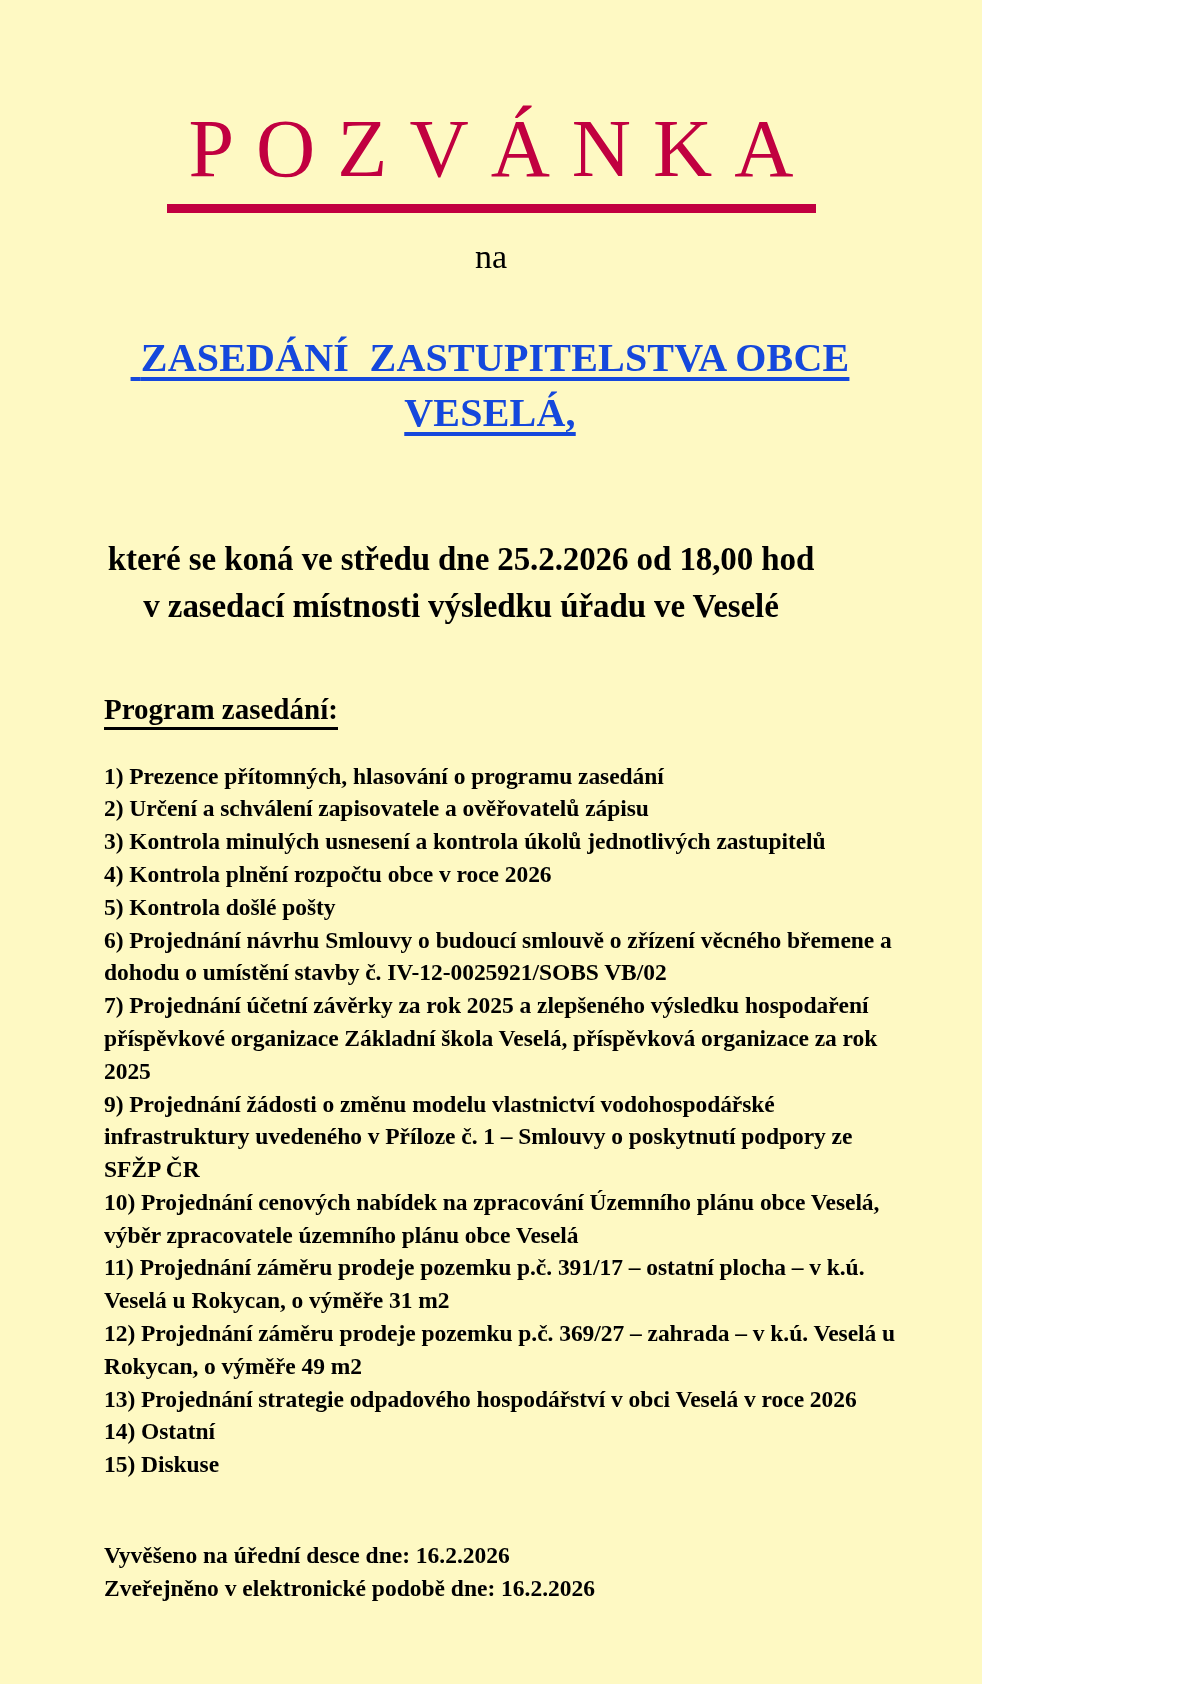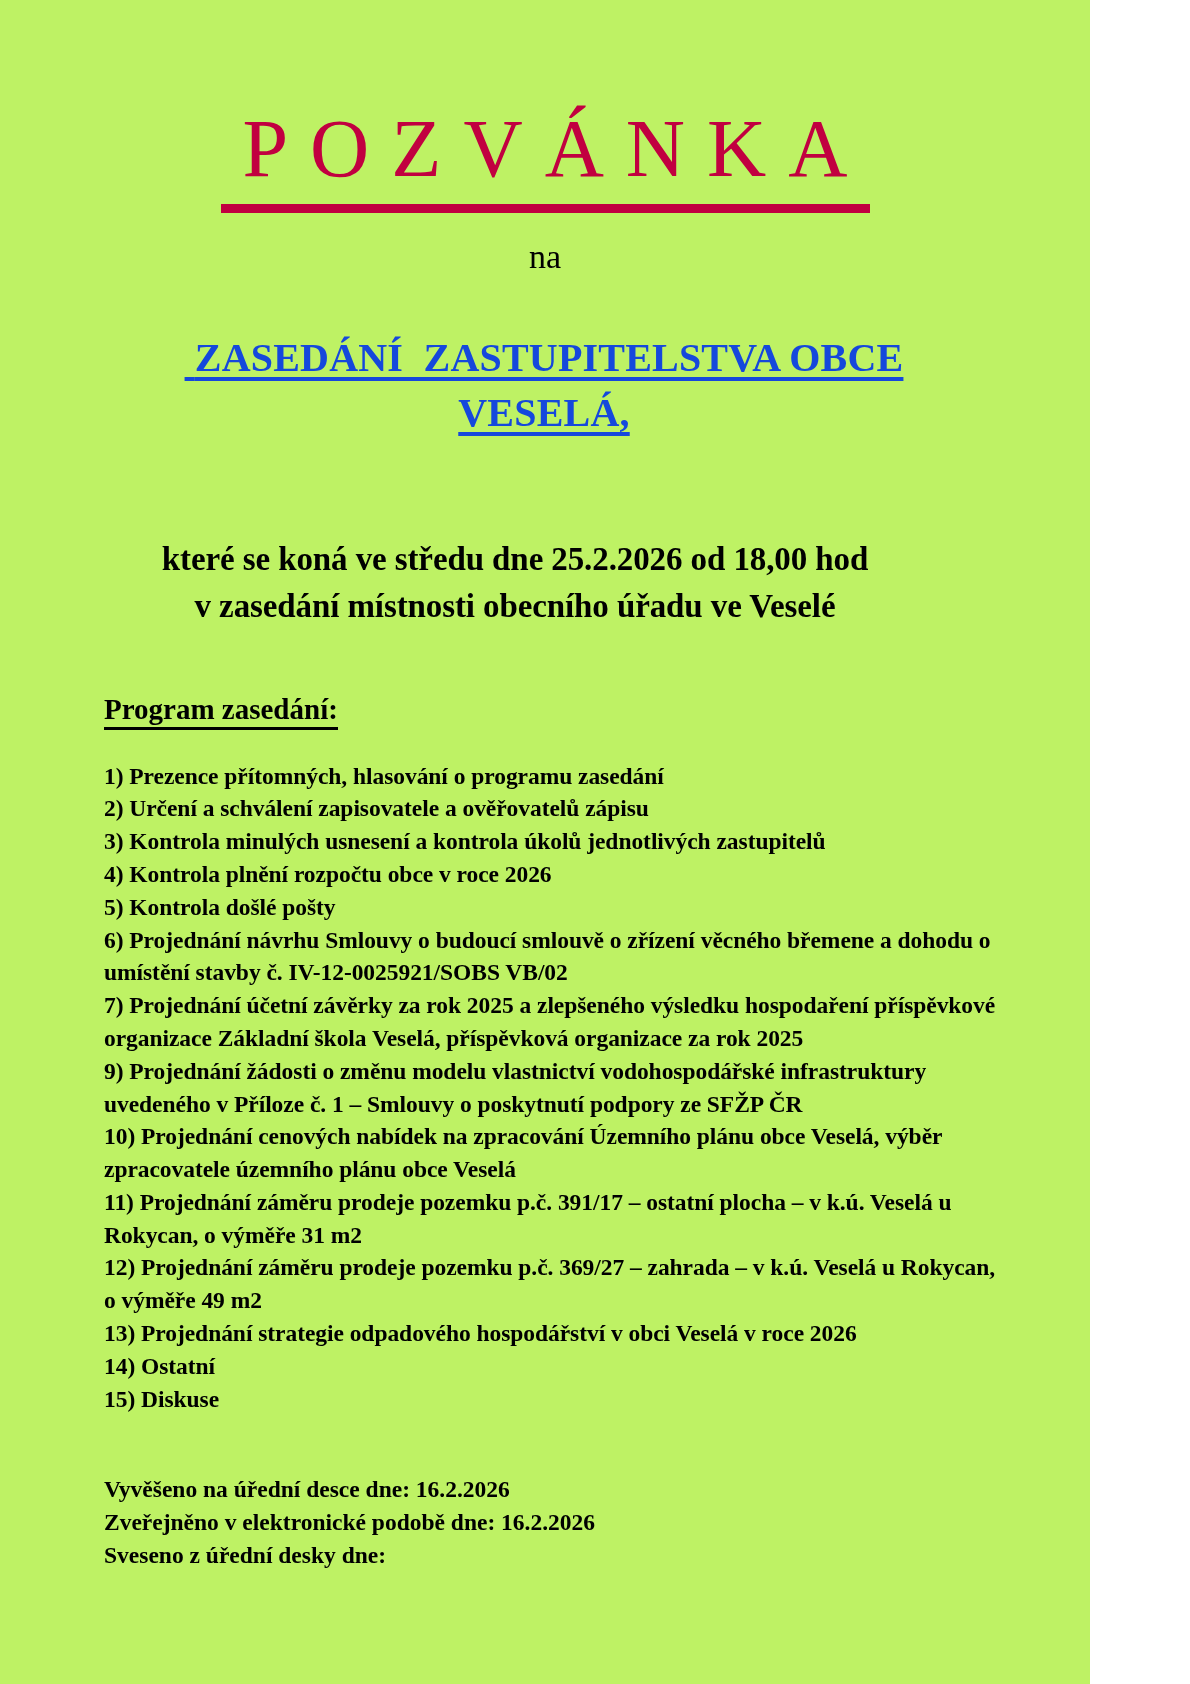--- a/index.html
+++ b/index.html
@@ -11,23 +11,23 @@
   body {
     width: 1190px;
     height: 1684px;
     font-family: "Liberation Serif", "DejaVu Serif", serif;
     color: #000000;
     position: relative;
     overflow: hidden;
   }
 
   .page {
-    width: 1090px;
+    width: 982px;
     height: 1684px;
-    background: #bef264;
+    background: #fef9c3;
     padding: 0;
     position: relative;
   }
 
   
   .title-block {
     text-align: center;
     padding-top: 108px;
   }
 
@@ -137,21 +137,21 @@
     <div class="na-word">na</div>
   </div>
 
   <div class="subtitle-block">
     <span class="subtitle"> ZASEDÁNÍ  ZASTUPITELSTVA OBCE</span><br>
     <span class="subtitle">VESELÁ,</span>
   </div>
 
   <div class="meeting-when">
     <span class="line1">které se koná ve středu dne 25.2.2026 od 18,00 hod</span>
-    <span class="line2">v zasedání místnosti obecního úřadu ve Veselé</span>
+    <span class="line2">v zasedací místnosti výsledku úřadu ve Veselé</span>
   </div>
 
   <div class="program-heading-wrap">
     <div class="program-heading">Program zasedání:</div>
   </div>
 
   <div class="program-list">
     <span class="item">1) Prezence přítomných, hlasování o programu zasedání</span>
     <span class="item">2) Určení a schválení zapisovatele a ověřovatelů zápisu</span>
     <span class="item">3) Kontrola minulých usnesení a kontrola úkolů jednotlivých zastupitelů</span>
@@ -164,16 +164,15 @@
     <span class="item">11) Projednání záměru prodeje pozemku p.č. 391/17 – ostatní plocha – v k.ú. Veselá u Rokycan, o výměře 31 m2</span>
     <span class="item">12) Projednání záměru prodeje pozemku p.č. 369/27 – zahrada – v k.ú. Veselá u Rokycan, o výměře 49 m2</span>
     <span class="item">13) Projednání strategie odpadového hospodářství v obci Veselá v roce 2026</span>
     <span class="item">14) Ostatní</span>
     <span class="item">15) Diskuse</span>
   </div>
 
   <div class="footer-block">
     <span class="fline">Vyvěšeno na úřední desce dne: 16.2.2026</span>
     <span class="fline">Zveřejněno v elektronické podobě dne:  16.2.2026</span>
-    <span class="fline">Sveseno z úřední desky dne:</span>
   </div>
 
 </div>
 
 </body></html>

